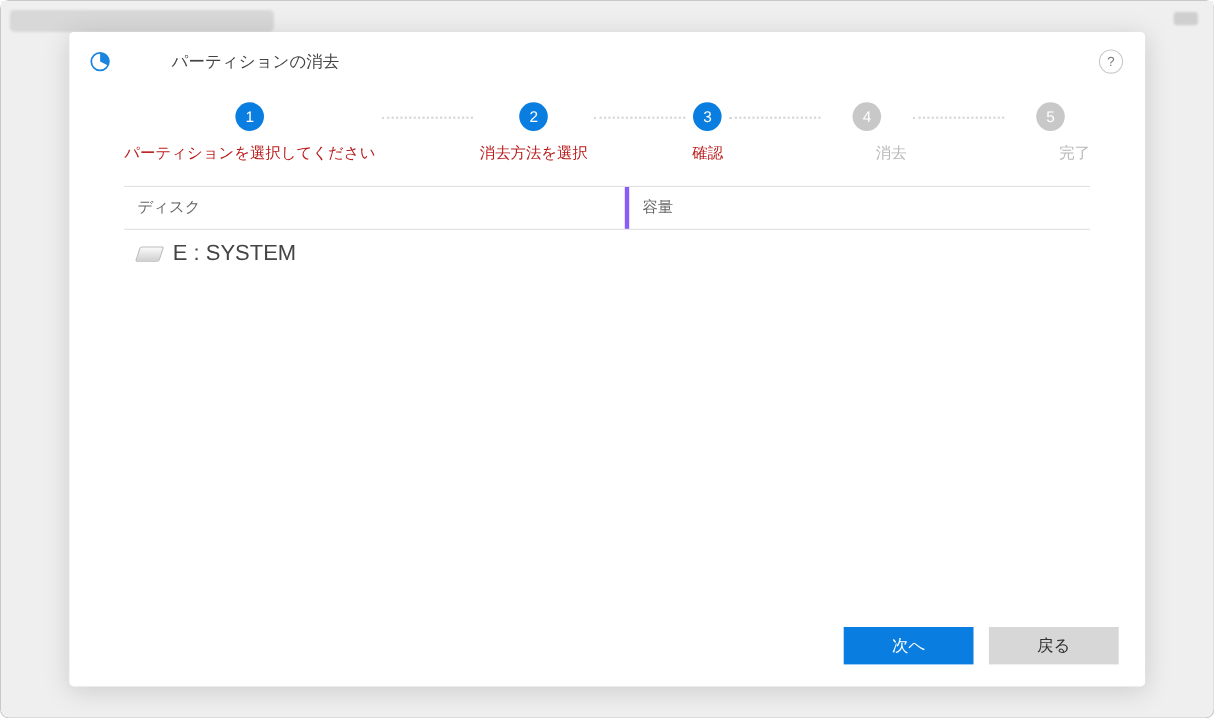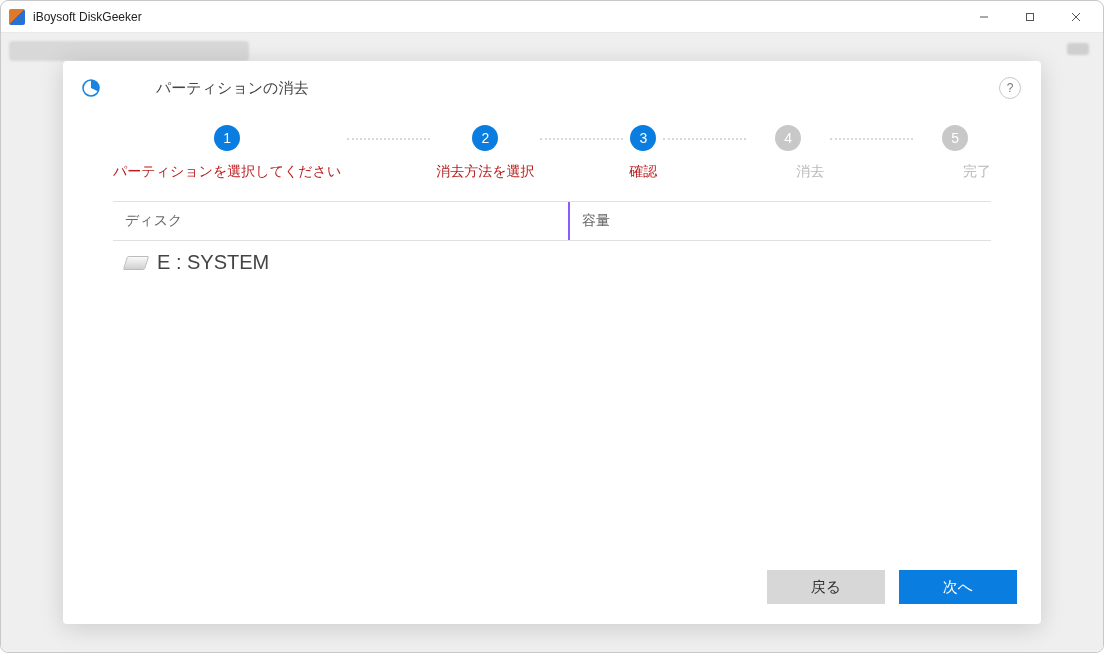--- a/index.html
+++ b/index.html
@@ -76,21 +76,21 @@
     border-top: 2px dotted #d8d8d8;
   }
   .table-area { padding: 0 50px; }
   .thead {
     display: flex; border-top: 1px solid #e0e0e0; border-bottom: 1px solid #e0e0e0;
     font-size: 14px; color: #666; justify-content: flex-end;
   }
   .th, .td { padding: 10px 12px; }
   .col-disk { flex: 0 0 455px; }
   .col-fs   { flex: 0 0 200px; border-left: 1px solid #e8e8e8; }
-  .col-cap  { flex: 1; border-left: 2px solid #8b5cf6; }
+  .col-cap  { flex: 1; border-left: 4px solid #8b5cf6; }
   .trow { display: flex; font-size: 20px; color: #444; }
   .disk-cell { display: flex; align-items: center; gap: 10px; }
   .disk-icon {
     width: 22px; height: 14px; position: relative;
   }
   .disk-icon::before {
     content: ""; position: absolute; inset: 0;
     background: linear-gradient(#fafafa,#d0d0d0);
     border: 1px solid #bbb; border-radius: 2px;
     transform: skewX(-18deg);
@@ -104,42 +104,20 @@
     display: flex; align-items: center; justify-content: center;
     cursor: pointer; border: none;
   }
   .btn-back { background: #d7d7d7; color: #333; }
   .btn-next { background: #0a7de0; color: #fff; }
 </style>
 </head>
 <body>
 
 <div class="window">
-  <div class="titlebar">
-    <div class="app-icon"></div>
-    <div class="title-text">iBoysoft DiskGeeker</div>
-    <div class="win-controls">
-      <div class="win-btn">
-        <svg width="10" height="10" viewBox="0 0 10 10">
-            <line x1="1" y1="5" x2="9" y2="5" stroke="#555" stroke-width="1"></line>
-          </svg>
-      </div>
-      <div class="win-btn">
-        <svg width="10" height="10" viewBox="0 0 10 10">
-            <rect x="1.5" y="1.5" width="7" height="7" fill="none" stroke="#555" stroke-width="1"></rect>
-          </svg>
-      </div>
-      <div class="win-btn">
-        <svg width="10" height="10" viewBox="0 0 10 10">
-            <line x1="1" y1="1" x2="9" y2="9" stroke="#555" stroke-width="1"></line>
-            <line x1="9" y1="1" x2="1" y2="9" stroke="#555" stroke-width="1"></line>
-          </svg>
-      </div>
-    </div>
-  </div>
 
   <div class="client">
     <div class="bg-blur"></div>
     <div class="bg-bar1"></div>
     <div class="bg-dot"></div>
 
     <div class="modal">
       <div class="modal-header">
         <span class="hdr-icon">
           <svg width="20" height="20" viewBox="0 0 20 20">
@@ -187,18 +165,18 @@
         </div>
         <div class="trow">
           <div class="td col-disk disk-cell">
             <span class="disk-icon"></span>
             <span>E : SYSTEM</span>
           </div>
         </div>
       </div>
 
       <div class="footer">
+        <button class="btn btn-next">次へ</button>
         <button class="btn btn-back">戻る</button>
-        <button class="btn btn-next">次へ</button>
       </div>
     </div>
   </div>
 </div>
 
 </body></html>

